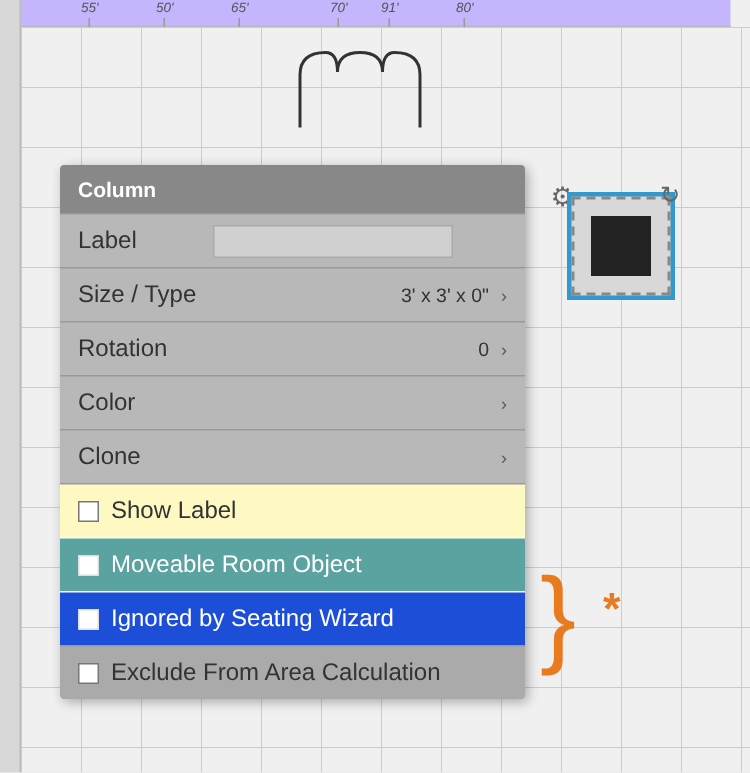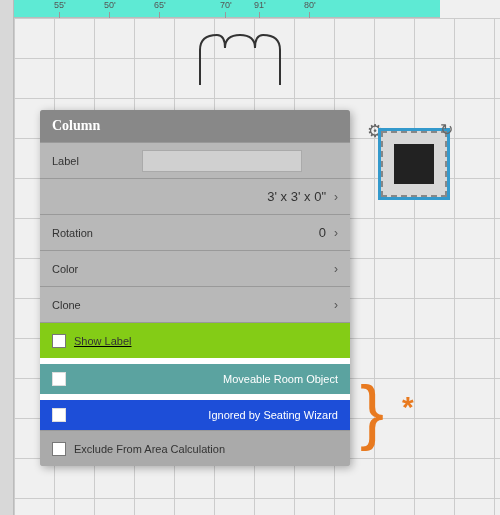--- a/index.html
+++ b/index.html
@@ -19,26 +19,27 @@
       top: 0; left: 0;
       width: 500px;
       height: 515px;
       background: #f0f0f0;
     }
 
     
     .ruler-top {
       position: absolute;
       top: 0; left: 0;
-      width: 440px;
+      width: 487px;
       height: 18px;
-      background: #5eead4;
+      background: #c4b5fd;
       border-bottom: 1px solid #bbb;
       display: flex;
       align-items: center;
+      font-style: italic;
     }
     .ruler-tick {
       position: absolute;
       display: flex;
       flex-direction: column;
       align-items: center;
       font-size: 9px;
       color: #555;
     }
     .ruler-tick-line {
@@ -91,42 +92,40 @@
       overflow: hidden;
       box-shadow: 2px 2px 8px rgba(0,0,0,0.3);
     }
 
     .panel-header {
       background: #888;
       color: #fff;
       padding: 8px 12px;
       font-weight: bold;
       font-size: 14px;
-      font-family: Liberation Serif, serif;
     }
 
     .panel-row {
       display: flex;
       align-items: center;
       padding: 6px 12px;
       border-top: 1px solid #999;
       background: #b8b8b8;
       min-height: 36px;
     }
 
     .panel-row.highlight-teal {
       background: #5ba3a0;
       color: #fff;
-      border-top: 6px solid #ffffff;
-      justify-content: space-between;
+      border-top: 1px solid #ffffff;
     }
 
     .panel-row-label {
       color: #333;
-      font-size: 11px;
+      font-size: 16px;
       flex: 0 0 auto;
       min-width: 80px;
     }
 
     .panel-row.highlight-teal .panel-row-label {
       color: #fff;
     }
 
     .panel-row-value {
       margin-left: auto;
@@ -295,20 +294,21 @@
   <div class="panel-header">
     <span>Column</span>
   </div>
 
   <div class="panel-row">
     <span class="panel-row-label">Label</span>
     <div class="label-input"></div>
   </div>
 
   <div class="panel-row">
+    <span class="panel-row-label">Size / Type</span>
     <div class="panel-row-value">
       <span>3' x 3' x 0"</span>
       <span class="chevron">›</span>
     </div>
   </div>
 
   <div class="panel-row">
     <span class="panel-row-label">Rotation</span>
     <div class="panel-row-value">
       <span>0</span>
@@ -323,21 +323,21 @@
     </div>
   </div>
 
   <div class="panel-row">
     <span class="panel-row-label">Clone</span>
     <div class="panel-row-value">
       <span class="chevron">›</span>
     </div>
   </div>
 
-  <div class="panel-row" style="background:#84cc16;text-decoration:underline;">
+  <div class="panel-row" style="background:#fef9c3;">
     <span class="checkbox"></span>
     <span class="panel-row-label" style="min-width:unset;">Show Label</span>
   </div>
 
   <div class="panel-row highlight-teal">
     <span class="checkbox" style="background:#fff; border-color:#ddd;"></span>
     <span class="panel-row-label" style="min-width:unset; color:#fff;">Moveable Room Object</span>
   </div>
 
   <div class="panel-row highlight-teal" style="background:#1d4ed8;">

